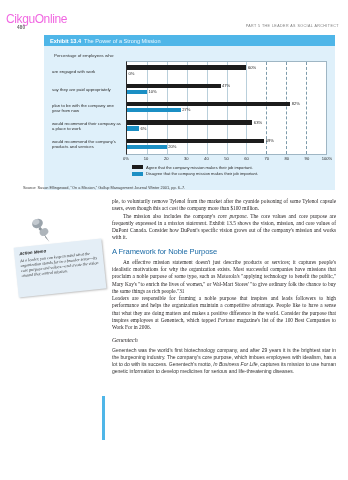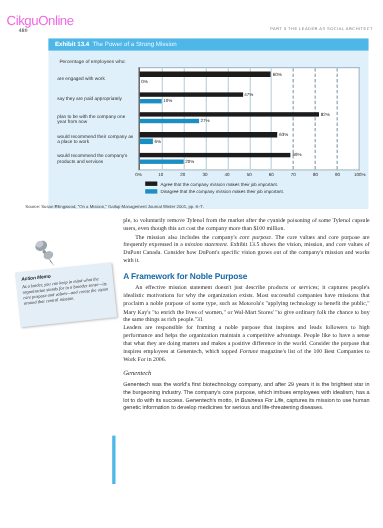--- a/index.html
+++ b/index.html
@@ -108,21 +108,21 @@
   .col{
     position:absolute;left:112px;top:198px;width:224px;
     font-size:5.3px;line-height:1.37;color:#231f20;
     text-align:justify;
   }
   .col p{margin:0 0 0 0;}
   .col p.ind{text-indent:11px;}
   .col i{font-style:italic;}
   h2.head{
     font-family:"Liberation Sans", sans-serif;
-    font-size:7.6px;color:#1b6aa5;font-weight:bold;
+    font-size:7.6px;color:#1b6aa5;font-weight:normal;
     margin:5px 0 2px 0;letter-spacing:-.1px;
   }
   h3.sub{
     font-size:6px;font-style:italic;font-weight:normal;
     margin:5px 0 2px 0;color:#231f20;
   }
   .sans{
     font-family:"Liberation Sans", sans-serif;
     font-size:5px;line-height:1.42;color:#333;
     text-align:justify;

